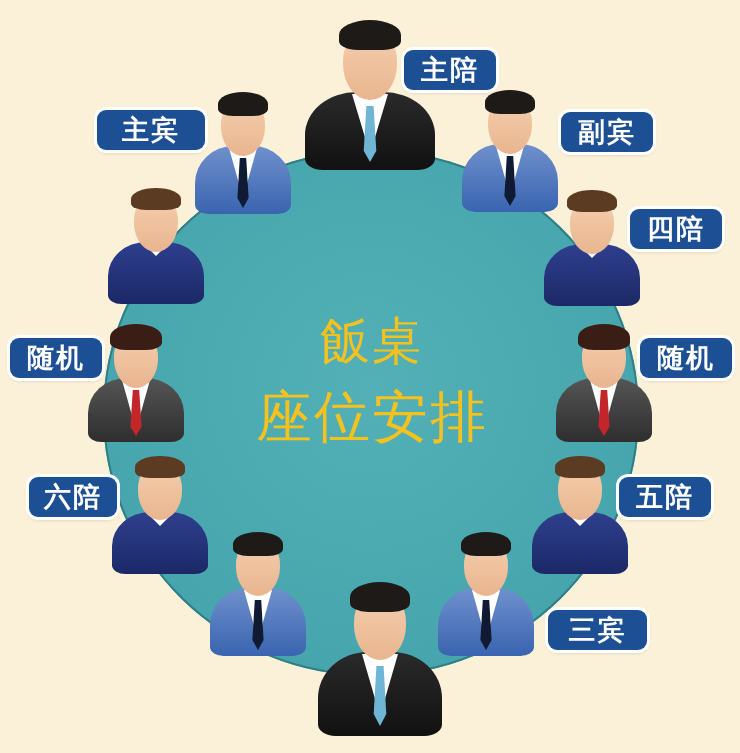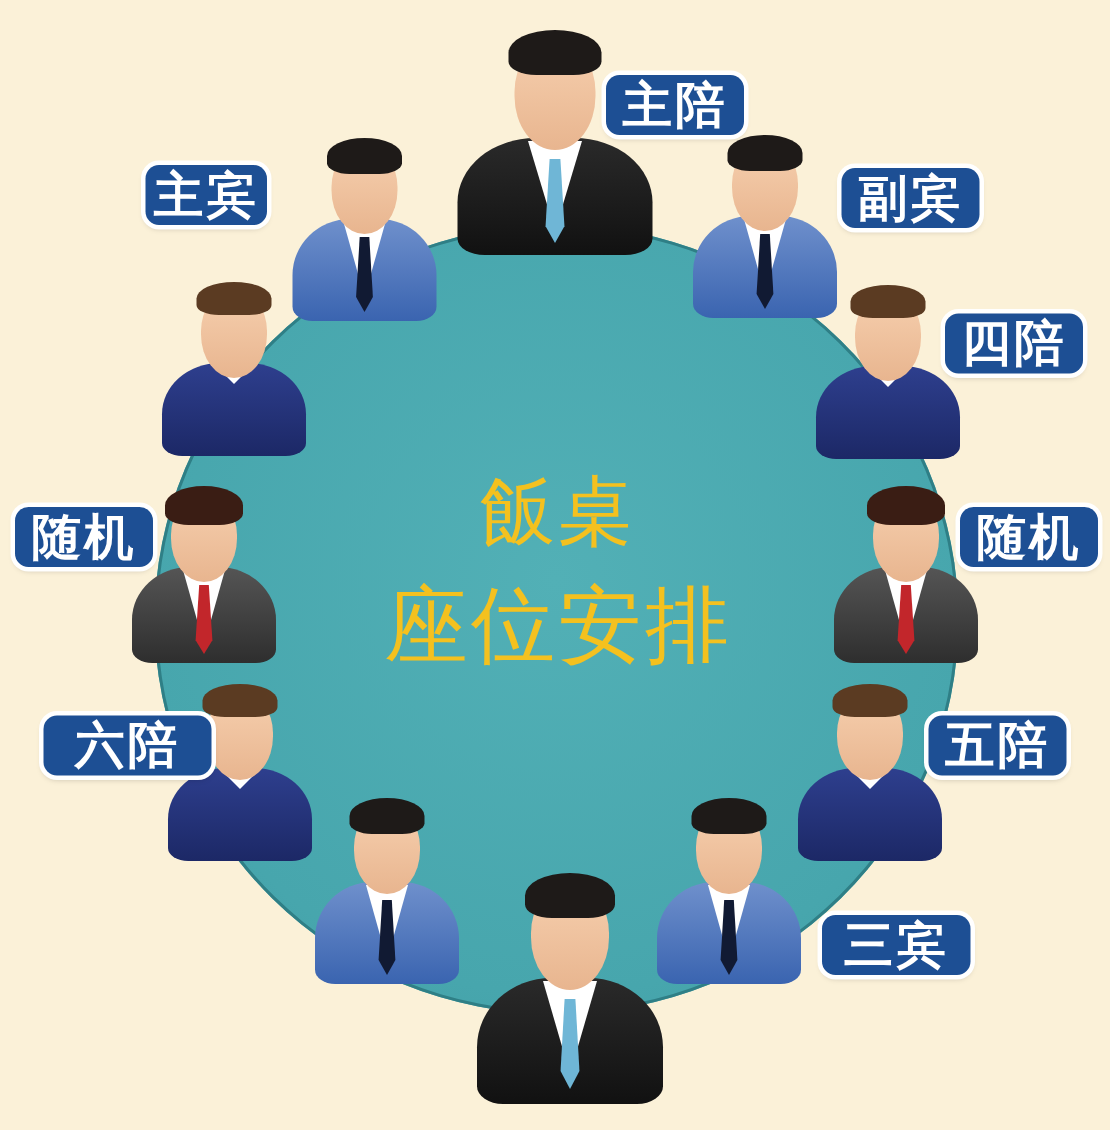--- a/index.html
+++ b/index.html
@@ -11,21 +11,21 @@
     box-shadow: 0 0 0 2px #2f7f86 inset;
   }
   .title {
     position:absolute; left:0; width:740px; text-align:center; color:#f4c11f;
     font-family:"DejaVu Sans", sans-serif; font-weight:normal; letter-spacing:2px;
   }
   .title.l1 { top:308px; font-size:50px; left:2px; }
   .title.l2 { top:380px; font-size:56px; left:2px; }
   .label {
     position:absolute; height:40px; border-radius:9px; background:#1d4f94;
-    color:#ffffff; font-weight:bold; font-size:33px; line-height:40px; text-align:center;
+    color:#ffffff; font-weight:bold; font-size:27px; line-height:40px; text-align:center;
     box-shadow:0 0 0 3px #ffffff, 0 2px 4px rgba(0,0,0,0.25);
     letter-spacing:2px;
   }
   .person { position:absolute; }
   .person .head {
     position:absolute; border-radius:46% 46% 50% 50%; background:linear-gradient(#f6cfae,#e8b58f);
   }
   .person .hair {
     position:absolute; border-radius:50% 50% 30% 30%;
   }
@@ -136,17 +136,17 @@
     <div class="head" style="left:36px;top:14px;width:52px;height:70px;"></div>
     <div class="hair" style="left:32px;top:6px;width:60px;height:30px;background:#1e1a18;"></div>
   </div>
 
   <div class="label" style="left:404px;top:50px;width:92px;">主陪</div>
   <div class="label" style="left:630px;top:209px;width:92px;">四陪</div>
   <div class="label" style="left:561px;top:112px;width:92px;">副宾</div>
   <div class="label" style="left:640px;top:338px;width:92px;">随机</div>
   <div class="label" style="left:619px;top:477px;width:92px;">五陪</div>
   <div class="label" style="left:548px;top:610px;width:99px;">三宾</div>
-  <div class="label" style="left:29px;top:477px;width:112px;">六陪</div>
+  <div class="label" style="left:29px;top:477px;width:88px;">六陪</div>
   <div class="label" style="left:10px;top:338px;width:92px;">随机</div>
-  <div class="label" style="left:97px;top:110px;width:81px;">主宾</div>
+  <div class="label" style="left:97px;top:110px;width:108px;">主宾</div>
 
 </div>
 
 </body></html>

